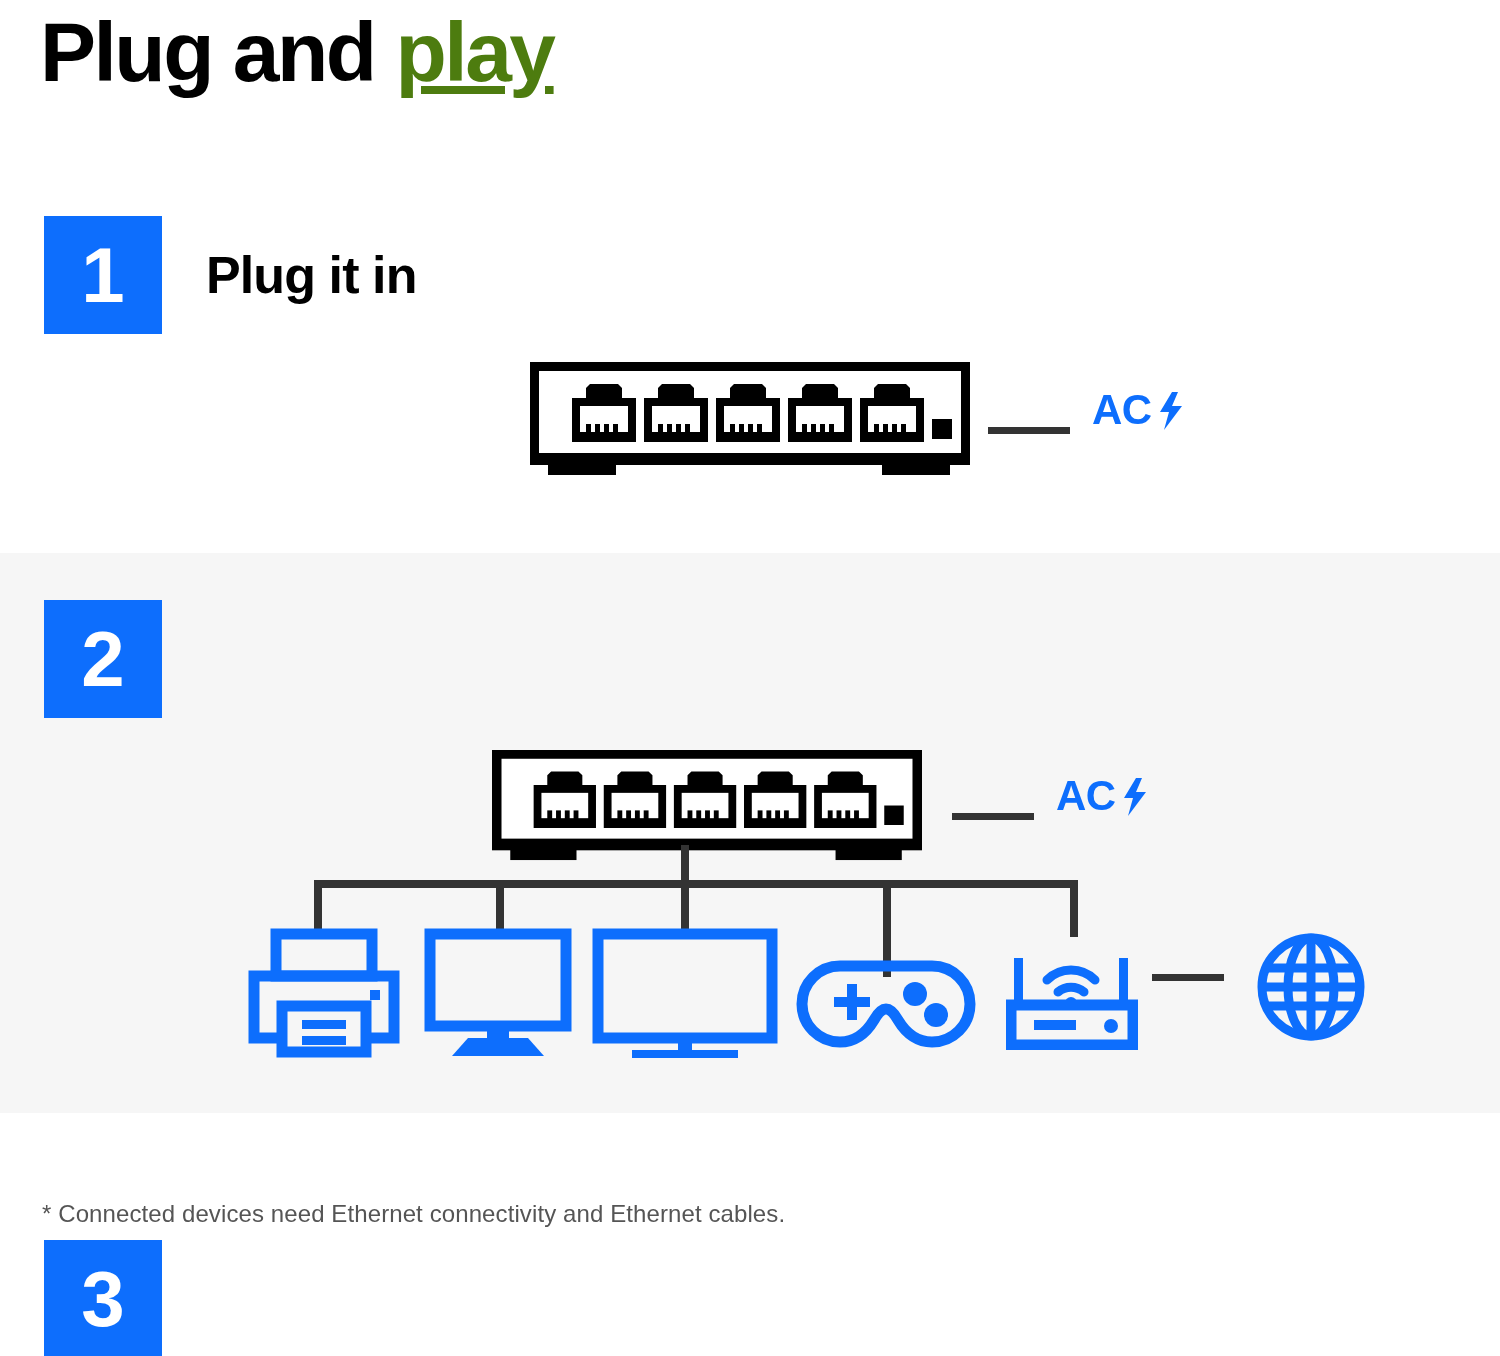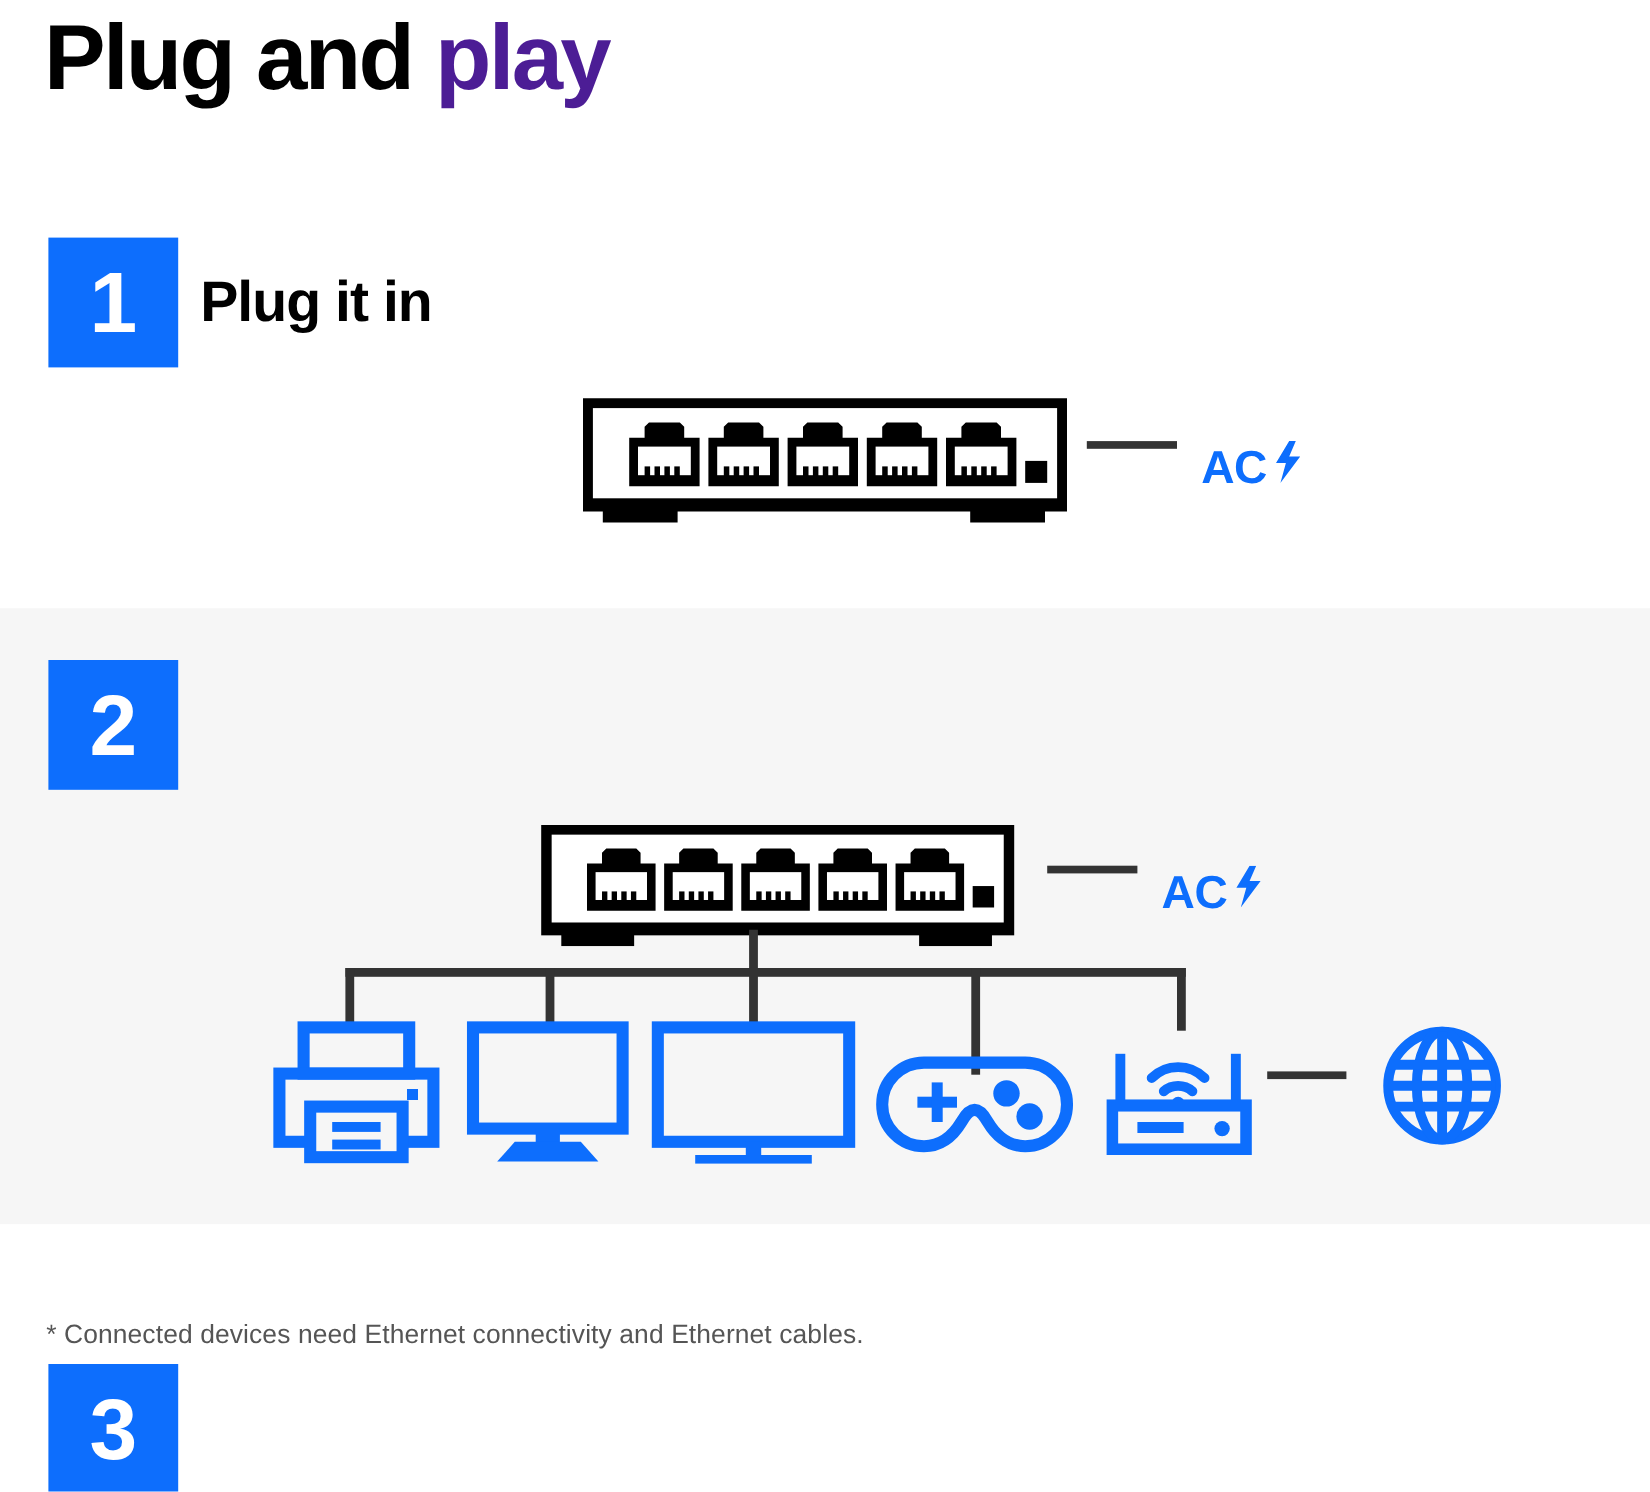--- a/index.html
+++ b/index.html
@@ -21,42 +21,42 @@
 
   .page-title {
     position: absolute;
     left: 40px; top: 2px;
     font-size: 84px;
     font-weight: bold;
     letter-spacing: -2.5px;
     line-height: 100px;
     white-space: nowrap;
   }
-  .title-accent { color: #4c1d95; }
+  .title-accent { color: #4d7c0f; text-decoration: underline; }
   .title-main { color: #000000; margin-top: 43px; }
 
   .step-row {
     position: absolute;
     display: flex;
     align-items: center;
   }
   .step-badge {
     width: 118px; height: 118px;
     background: #0d6efd;
     color: #ffffff;
     font-size: 78px;
     font-weight: bold;
     display: flex;
     align-items: center;
     justify-content: center;
     line-height: 1;
     flex: none;
   }
   .step-label {
-    margin-left: 20px;
+    margin-left: 44px;
     font-size: 52px;
     font-weight: bold;
     letter-spacing: -0.9px;
     white-space: nowrap;
   }
   .step-label.dark { color: #000000; }
   .step-label.blue { color: #0d6efd; }
 
   .footnote {
     position: absolute;
@@ -67,22 +67,21 @@
     white-space: nowrap;
   }
 
   
   .switch-wrap { position: absolute; }
 
   
   .ac-group {
     position: absolute;
     display: flex;
-    align-items: flex-start;
-    margin-top: 15px;
+    align-items: flex-end;
   }
   .ac-wire {
     width: 82px; height: 7px;
     background: #333333;
     flex: none;
   }
   .ac-text {
     margin-left: 22px;
     font-size: 42px;
     font-weight: bold;

